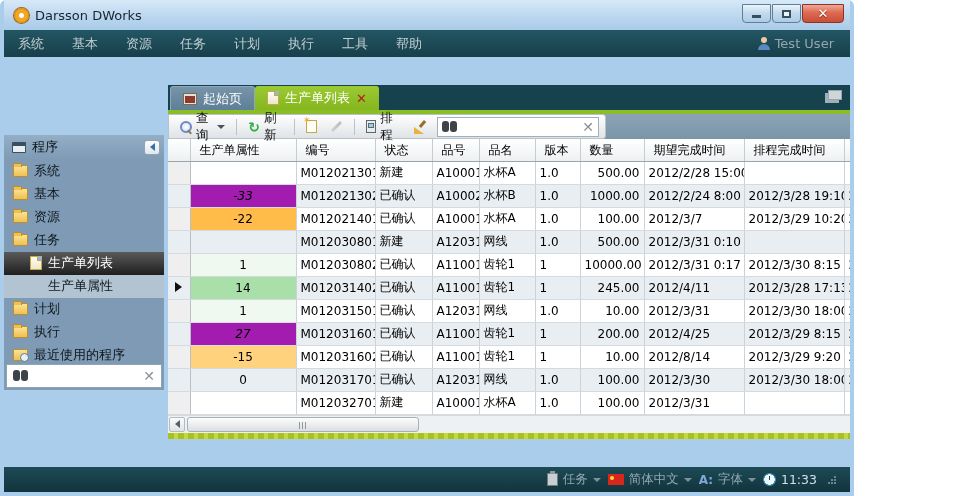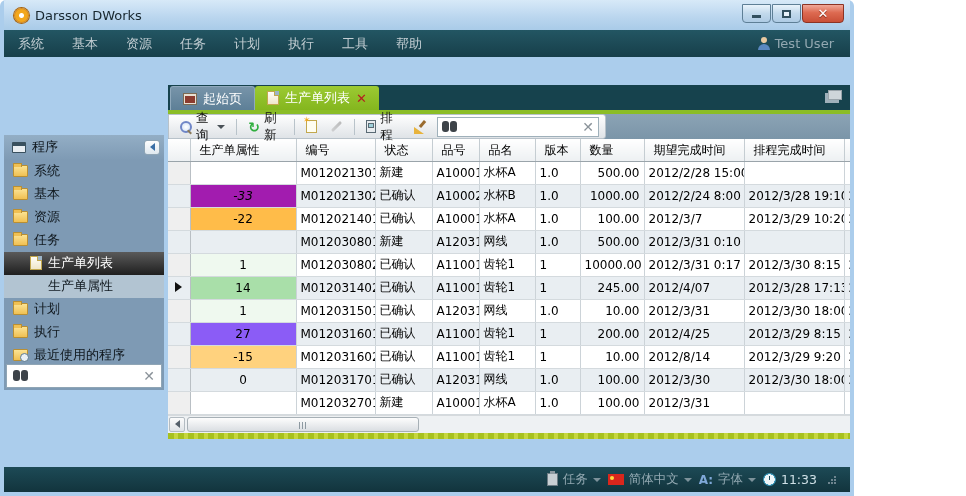--- a/index.html
+++ b/index.html
@@ -392,42 +392,42 @@
               </tr>
               <tr>
                 <td class="rowhdr"><span class="sel-arrow"></span></td>
                 <td class="c-center" style="background: rgb(169, 223, 169);">14</td>
                 <td>M012031402</td>
                 <td>已确认</td>
                 <td>A11001</td>
                 <td>齿轮1</td>
                 <td>1</td>
                 <td class="c-right">245.00</td>
-                <td>2012/4/07</td>
+                <td>2012/4/11</td>
                 <td>2012/3/28 17:13</td>
                 <td>2012/3/28 10:52</td>
                 <td></td>
               </tr>
               <tr>
                 <td class="rowhdr"></td>
                 <td class="c-center" style="background: rgb(239, 249, 239);">1</td>
                 <td>M012031501</td>
                 <td>已确认</td>
                 <td>A12031</td>
                 <td>网线</td>
                 <td>1.0</td>
                 <td class="c-right">10.00</td>
                 <td>2012/3/31</td>
                 <td>2012/3/30 18:00</td>
                 <td>2012/3/28 10:52</td>
                 <td></td>
               </tr>
               <tr>
                 <td class="rowhdr"></td>
-                <td class="c-center" style="background: #8b5cf6;">27</td>
+                <td class="c-center" style="background: #a21caf; font-style: italic;">27</td>
                 <td>M012031601</td>
                 <td>已确认</td>
                 <td>A11001</td>
                 <td>齿轮1</td>
                 <td>1</td>
                 <td class="c-right">200.00</td>
                 <td>2012/4/25</td>
                 <td>2012/3/29 8:15</td>
                 <td>2012/3/28 10:52</td>
                 <td></td>

